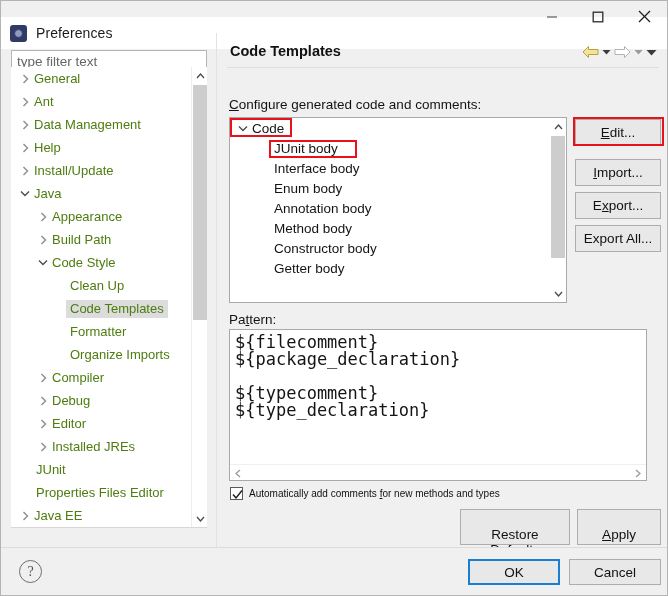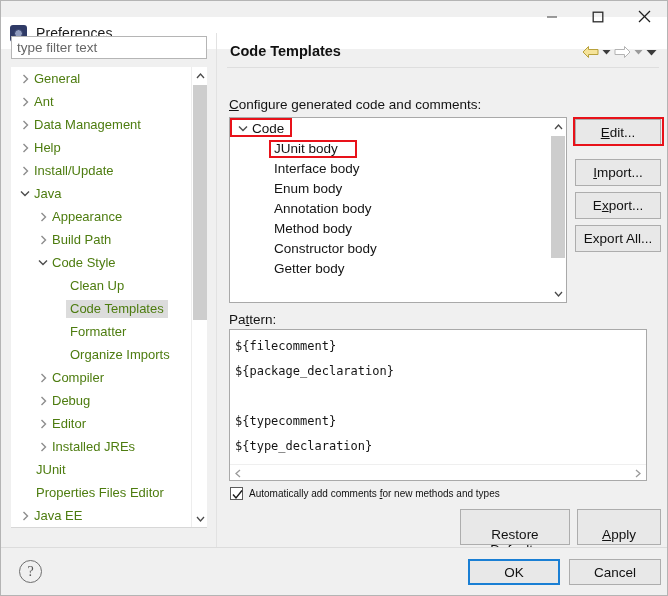--- a/index.html
+++ b/index.html
@@ -54,21 +54,21 @@
     display: flex; align-items: center; justify-content: center;
     color: #4a4a4a;
   }
   #btn-min  { right: 92px; }
   #btn-max  { right: 46px; }
   #btn-close{ right: 0px;  }
   .wbtn svg { display: block; }
 
   
   #filter-wrap {
-    position: absolute; left: 10px; top: 35px;
+    position: absolute; left: 10px; top: 49px;
     width: 196px; height: 15px; border-radius: 8px;
   }
   #filter-input {
     width: 196px; height: 23px;
     border: 1px solid #b5b5b5;
     background: #ffffff;
     font-family: "Liberation Sans", sans-serif;
     font-size: 13.5px;
     color: #4f4f4f;
     padding: 0 5px;
@@ -236,22 +236,22 @@
     position: absolute; left: 228px; top: 328px;
     width: 418px; height: 152px;
     background: #ffffff;
     border: 1px solid #a9a9a9;
     overflow: hidden;
   }
   #pattern-text {
     position: absolute; left: 5px; top: 4px;
     width: 400px;
     font-family: "DejaVu Sans Mono", monospace;
-    font-size: 12px;
-    line-height: 25px;
+    font-size: 17px;
+    line-height: 17px;
     color: #141414;
     white-space: pre;
     margin: 0;
   }
   #pattern-hsb {
     position: absolute; left: 0; bottom: 0;
     width: 416px; height: 16px;
     background: #ffffff;
     border-top: 1px solid #efefef;
   }

